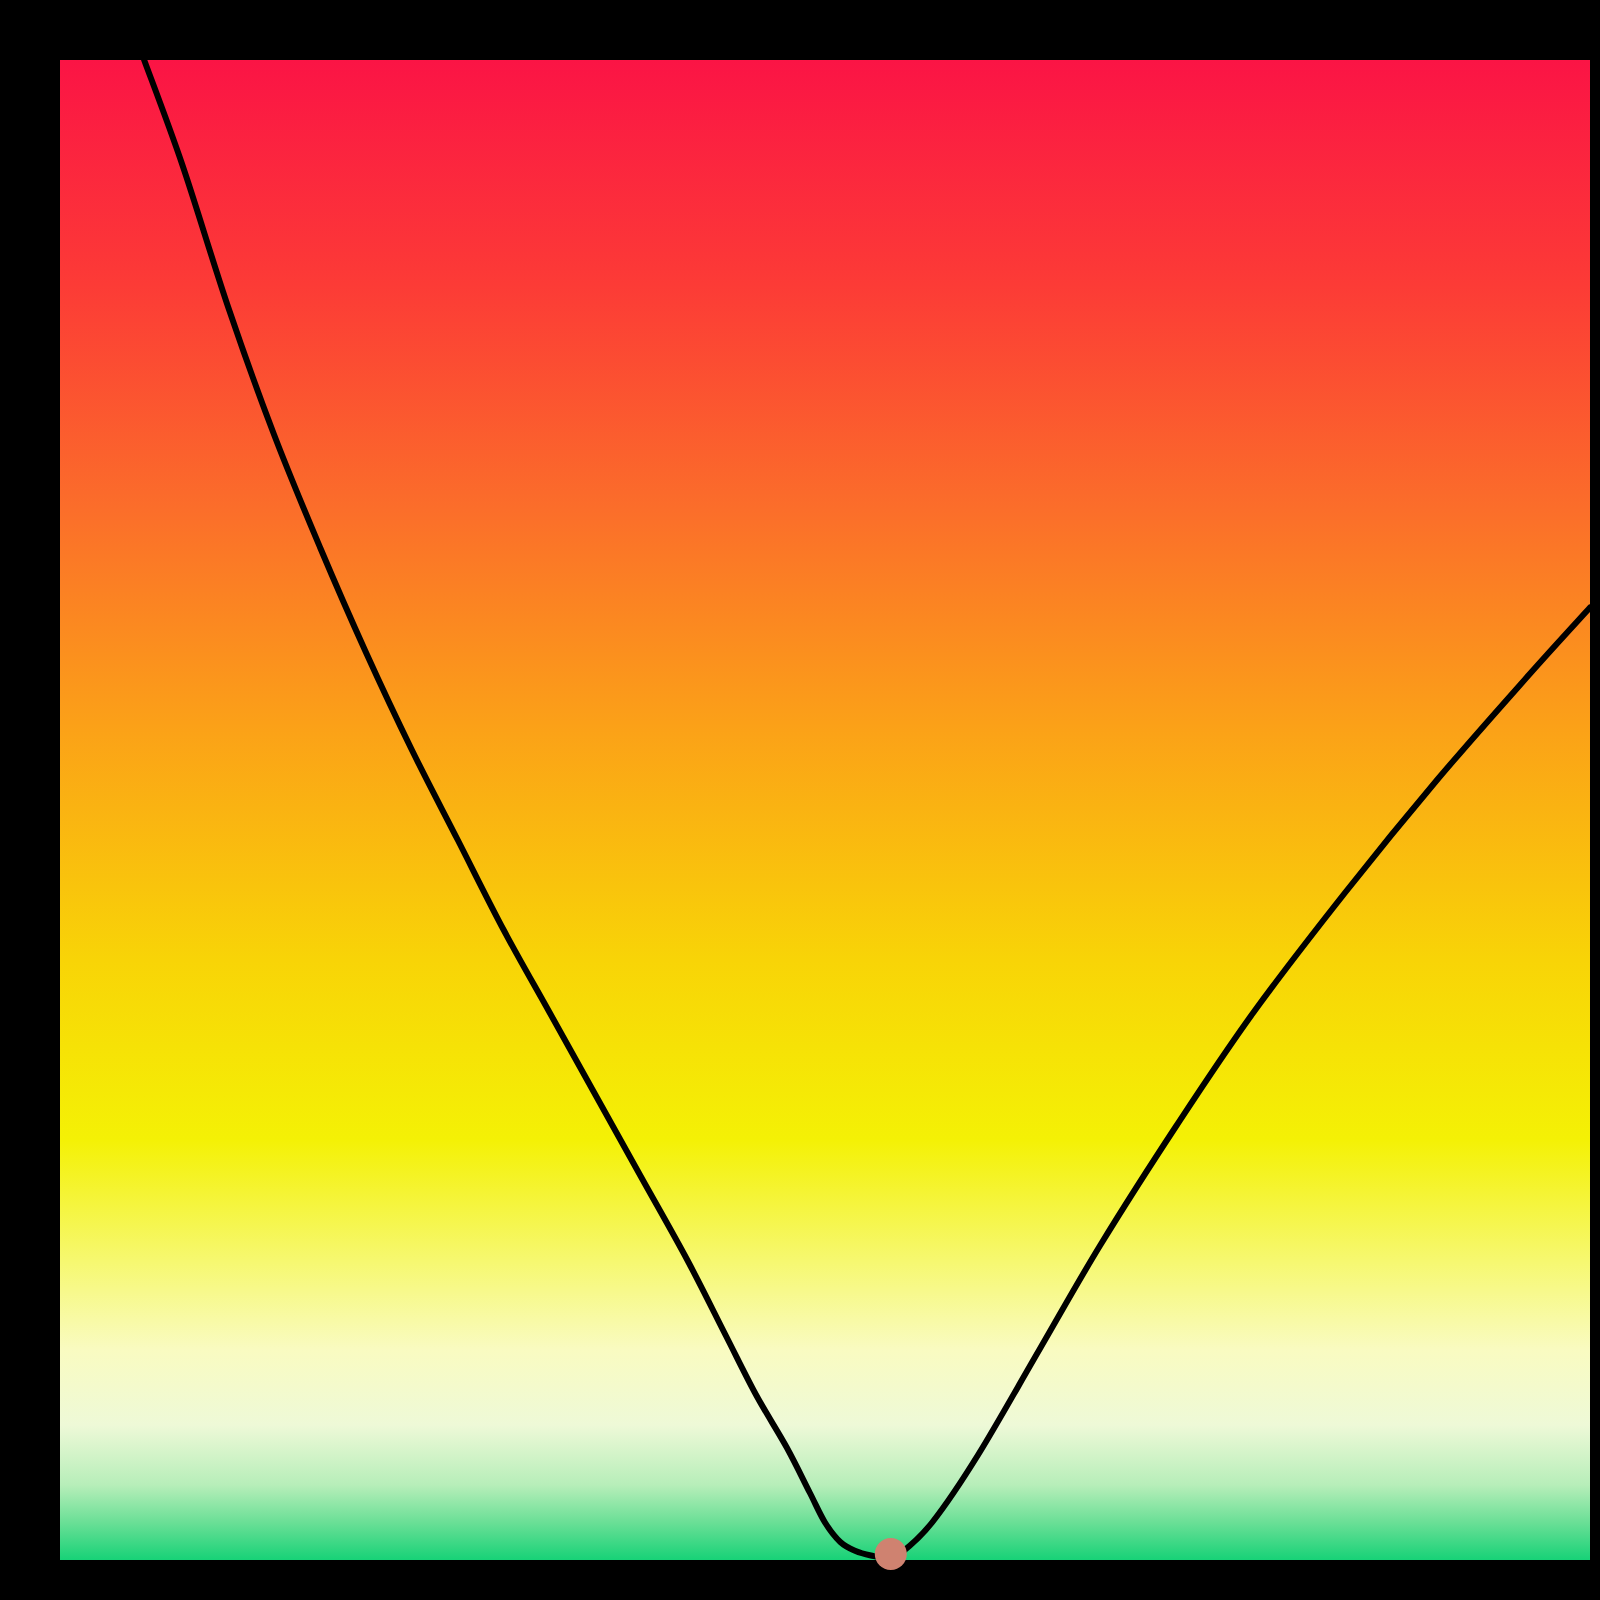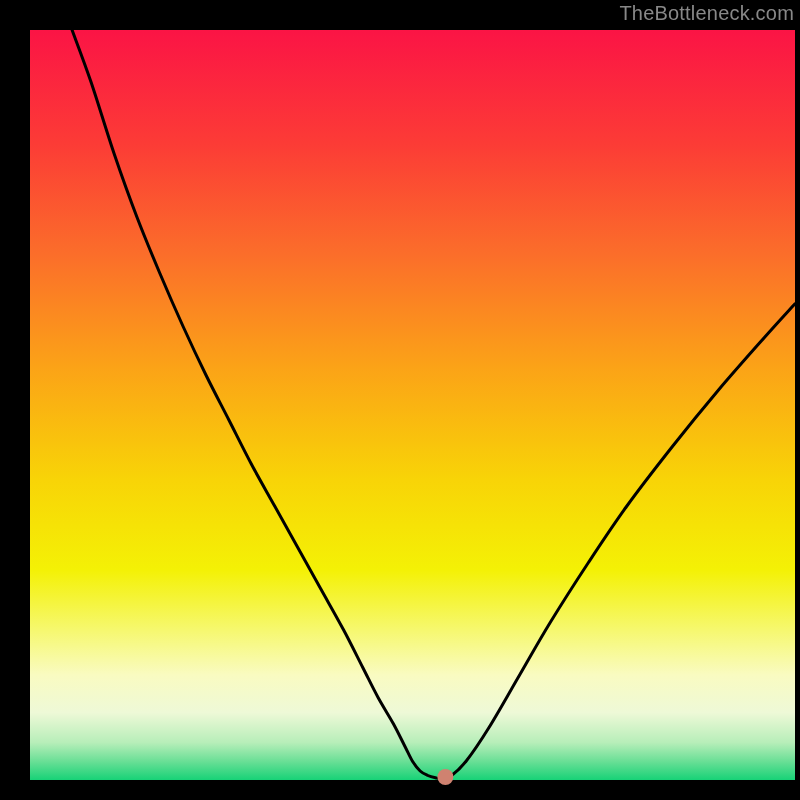--- a/index.html
+++ b/index.html
@@ -29,21 +29,20 @@
   svg.chart {
     position: absolute;
     top: 0;
     left: 0;
   }
 </style>
 </head>
 <body>
 
 <div class="chart-container">
-  <div class="watermark">TheBottleneck.com</div>
   <svg class="chart" width="800" height="800" viewBox="0 0 800 800">
     <defs>
       <linearGradient id="bg-grad" x1="0" y1="0" x2="0" y2="1">
           <stop offset="0.00%" stop-color="#fb1445"></stop>
           <stop offset="15.00%" stop-color="#fc3b36"></stop>
           <stop offset="30.00%" stop-color="#fb6e2a"></stop>
           <stop offset="45.00%" stop-color="#fba317"></stop>
           <stop offset="60.00%" stop-color="#f8d407"></stop>
           <stop offset="72.00%" stop-color="#f4f105"></stop>
           <stop offset="80.00%" stop-color="#f6f86f"></stop>

